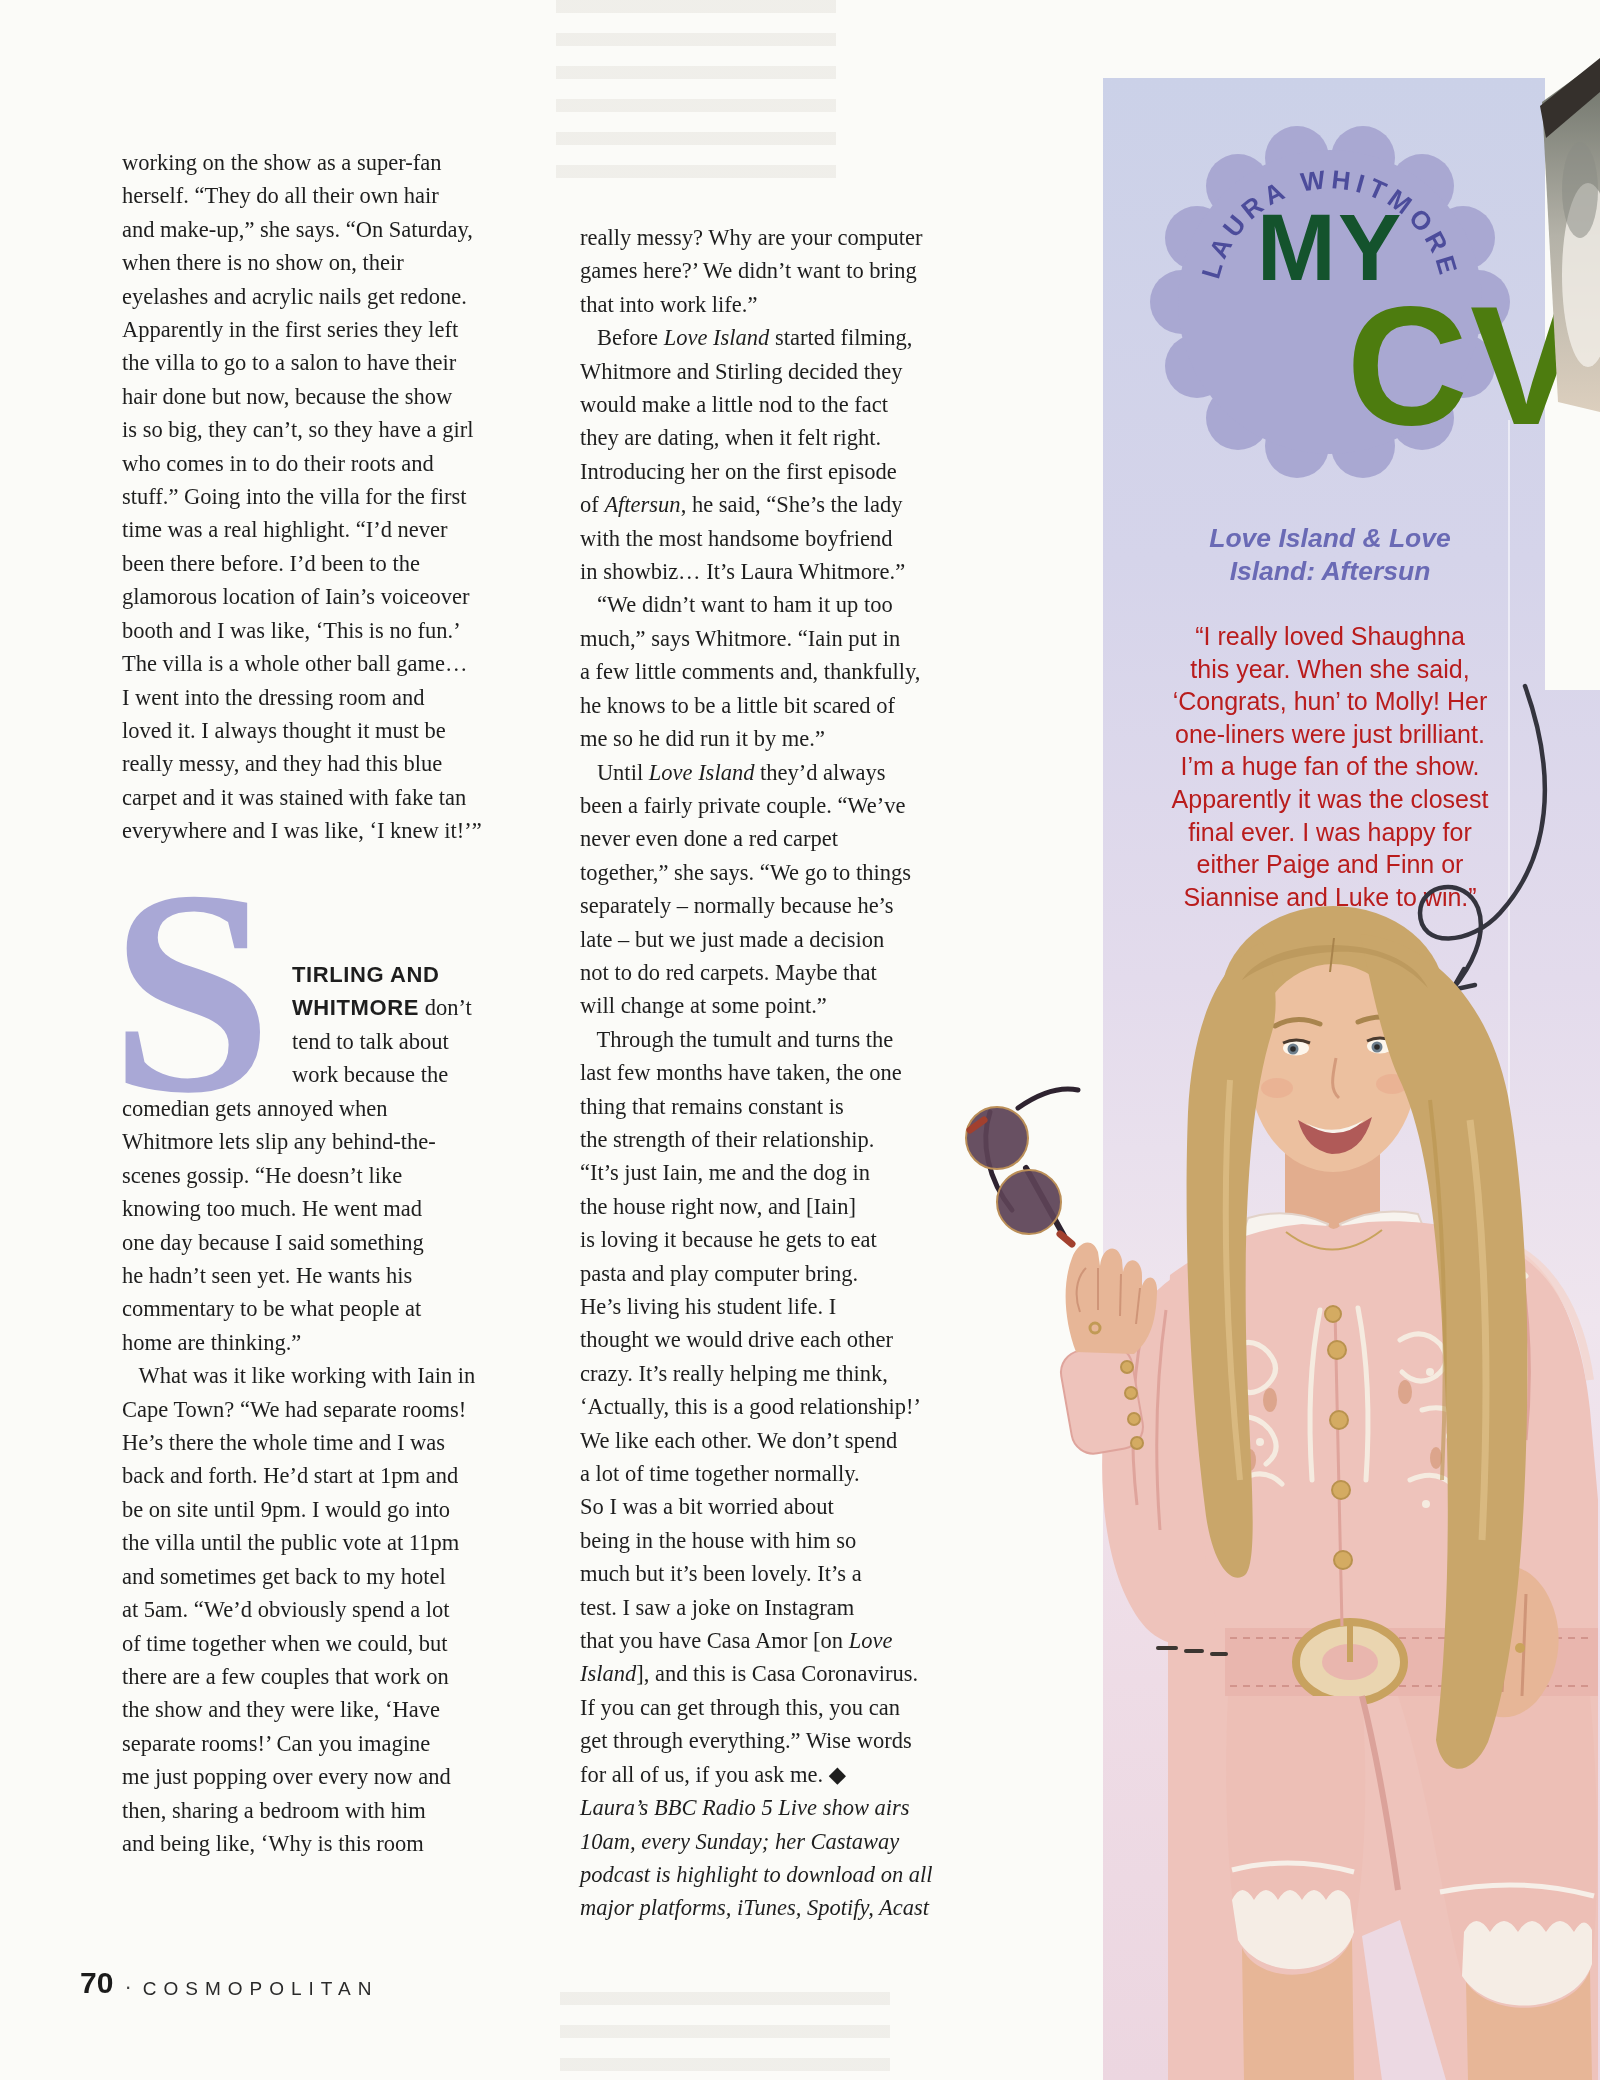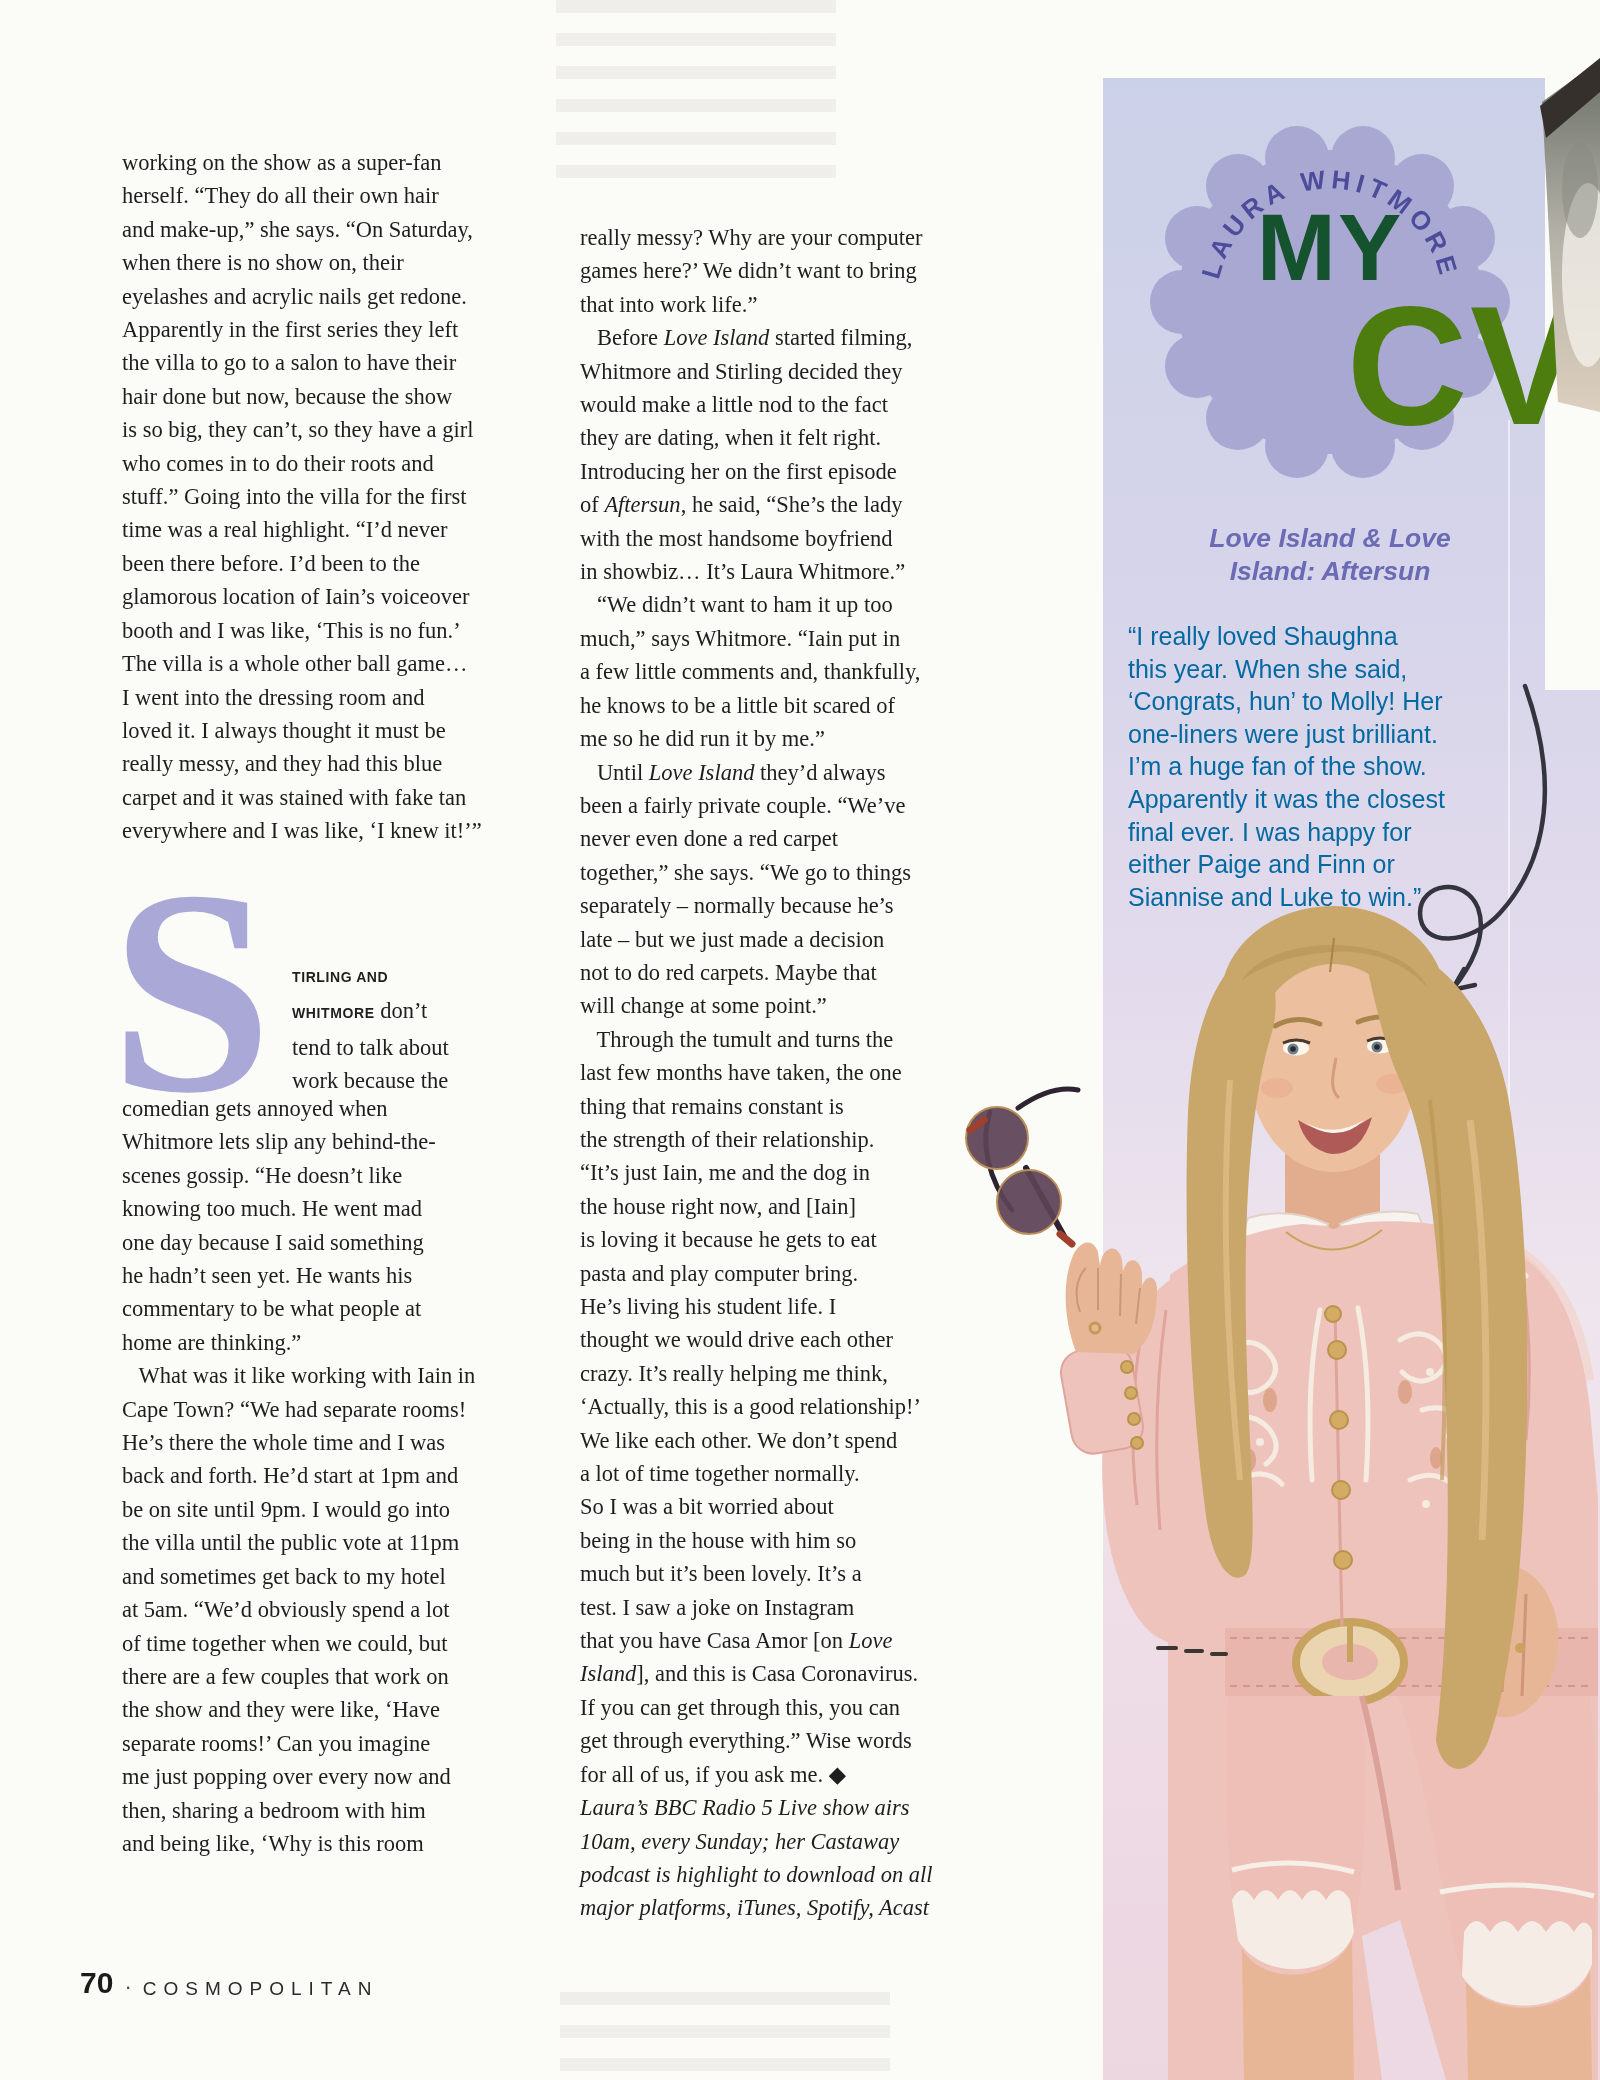--- a/index.html
+++ b/index.html
@@ -9,34 +9,34 @@
   .g1{left:556px;top:0;width:280px;height:178px}
   .g2{left:560px;top:1992px;width:330px;height:80px}
   .panel{position:absolute;left:1103px;top:78px;width:497px;height:2002px;
          background:linear-gradient(180deg,#cbd1e8 0%,#d5d4ea 24%,#e3dbec 45%,#efe5ee 62%,#eedce6 80%,#ecd6e0 100%);
          clip-path:polygon(0 0,442px 0,442px 612px,497px 612px,497px 2002px,0 2002px)}
   .fold{position:absolute;left:1508px;top:420px;width:2px;height:1030px;background:rgba(255,255,255,.55)}
   .col{position:absolute;font-size:22.5px;line-height:33.4px}
   .ln{white-space:pre}
   .col1a{left:122px;top:146px;width:345px}
   .leadin{left:292px;top:958px;width:180px}
-  .leadin .ln b{font-family:"Liberation Sans",sans-serif;font-size:14px;letter-spacing:.6px}
+  .leadin .ln b{font-family:"Liberation Sans",sans-serif;font-size:22px;letter-spacing:.6px}
   .col1c{left:122px;top:1092px;width:345px}
   .col2{left:580px;top:221px;width:345px}
   .dropcap{position:absolute;left:110px;top:846px;font-size:292px;line-height:1;font-weight:bold;
            color:#a9a8d6;font-family:"Liberation Serif",serif}
   .badge-svg{position:absolute;left:1140px;top:112px}
   .badge-my{position:absolute;left:1140px;top:200px;width:380px;text-align:center;
             font:bold 95px "Liberation Sans",sans-serif;color:#14532d;letter-spacing:2px;line-height:1}
   .badge-cv{position:absolute;left:1204px;top:282px;width:380px;text-align:right;
             font:bold 168px "Liberation Sans",sans-serif;color:#4d7c0f;letter-spacing:2px;line-height:1}
   .cv-heading{position:absolute;left:1110px;top:522px;width:440px;text-align:center;
               font-family:"Liberation Sans",sans-serif;font-weight:bold;font-size:26.5px;line-height:33px;color:#6a6ab5}
-  .cv-quote{position:absolute;left:1128px;top:620px;width:404px;text-align:left;
-            font-family:"Liberation Sans",sans-serif;font-size:25px;line-height:32.6px;color:#0369a1}
+  .cv-quote{position:absolute;left:1128px;top:620px;width:404px;text-align:center;
+            font-family:"Liberation Sans",sans-serif;font-size:25px;line-height:32.6px;color:#b91c1c}
   .arrow-svg{position:absolute;left:1390px;top:668px}
   .laura-svg{position:absolute;left:930px;top:880px}
   .corner-svg{position:absolute;left:1530px;top:40px}
   .footer{position:absolute;left:80px;top:1966px;display:flex;align-items:flex-end;gap:11px;
           font-family:"Liberation Sans",sans-serif;color:#1b1b1b}
   .footer .num{font-size:30px;font-weight:bold}
   .footer .sep{font-size:22px;color:#444}
   .footer .brand{font-size:19px;letter-spacing:7px;color:#2a2a2a}
 </style>
 </head>

